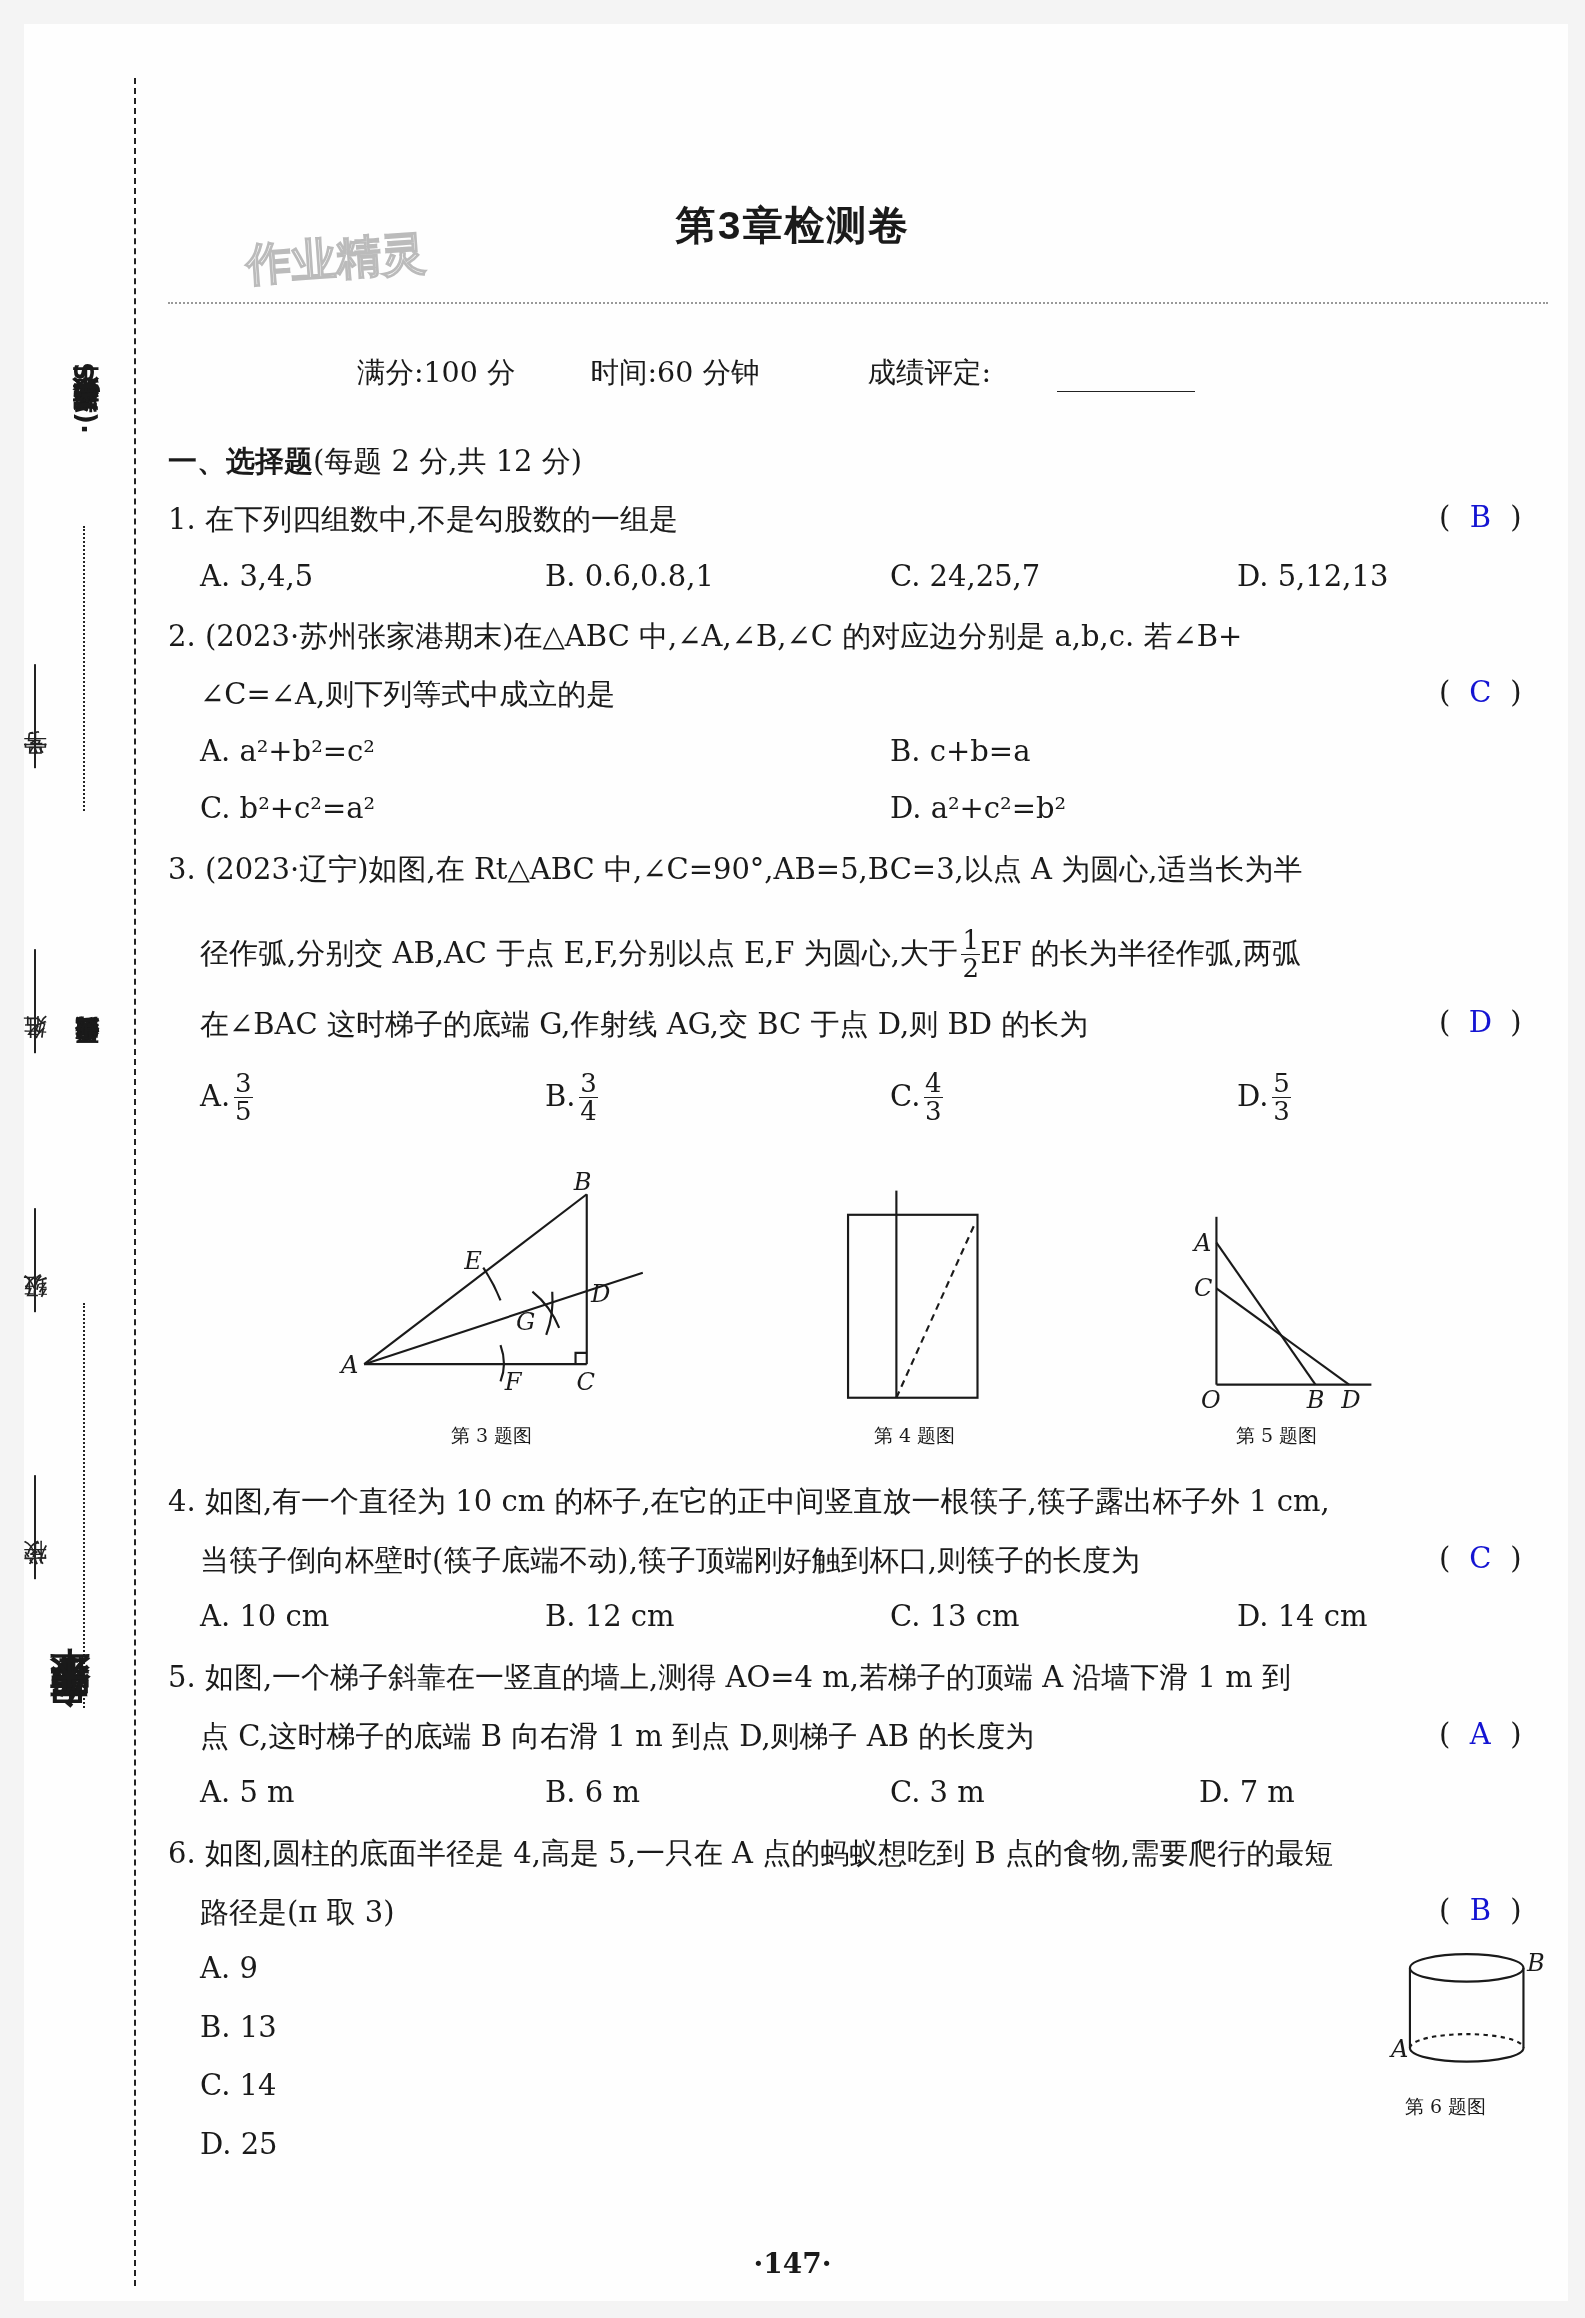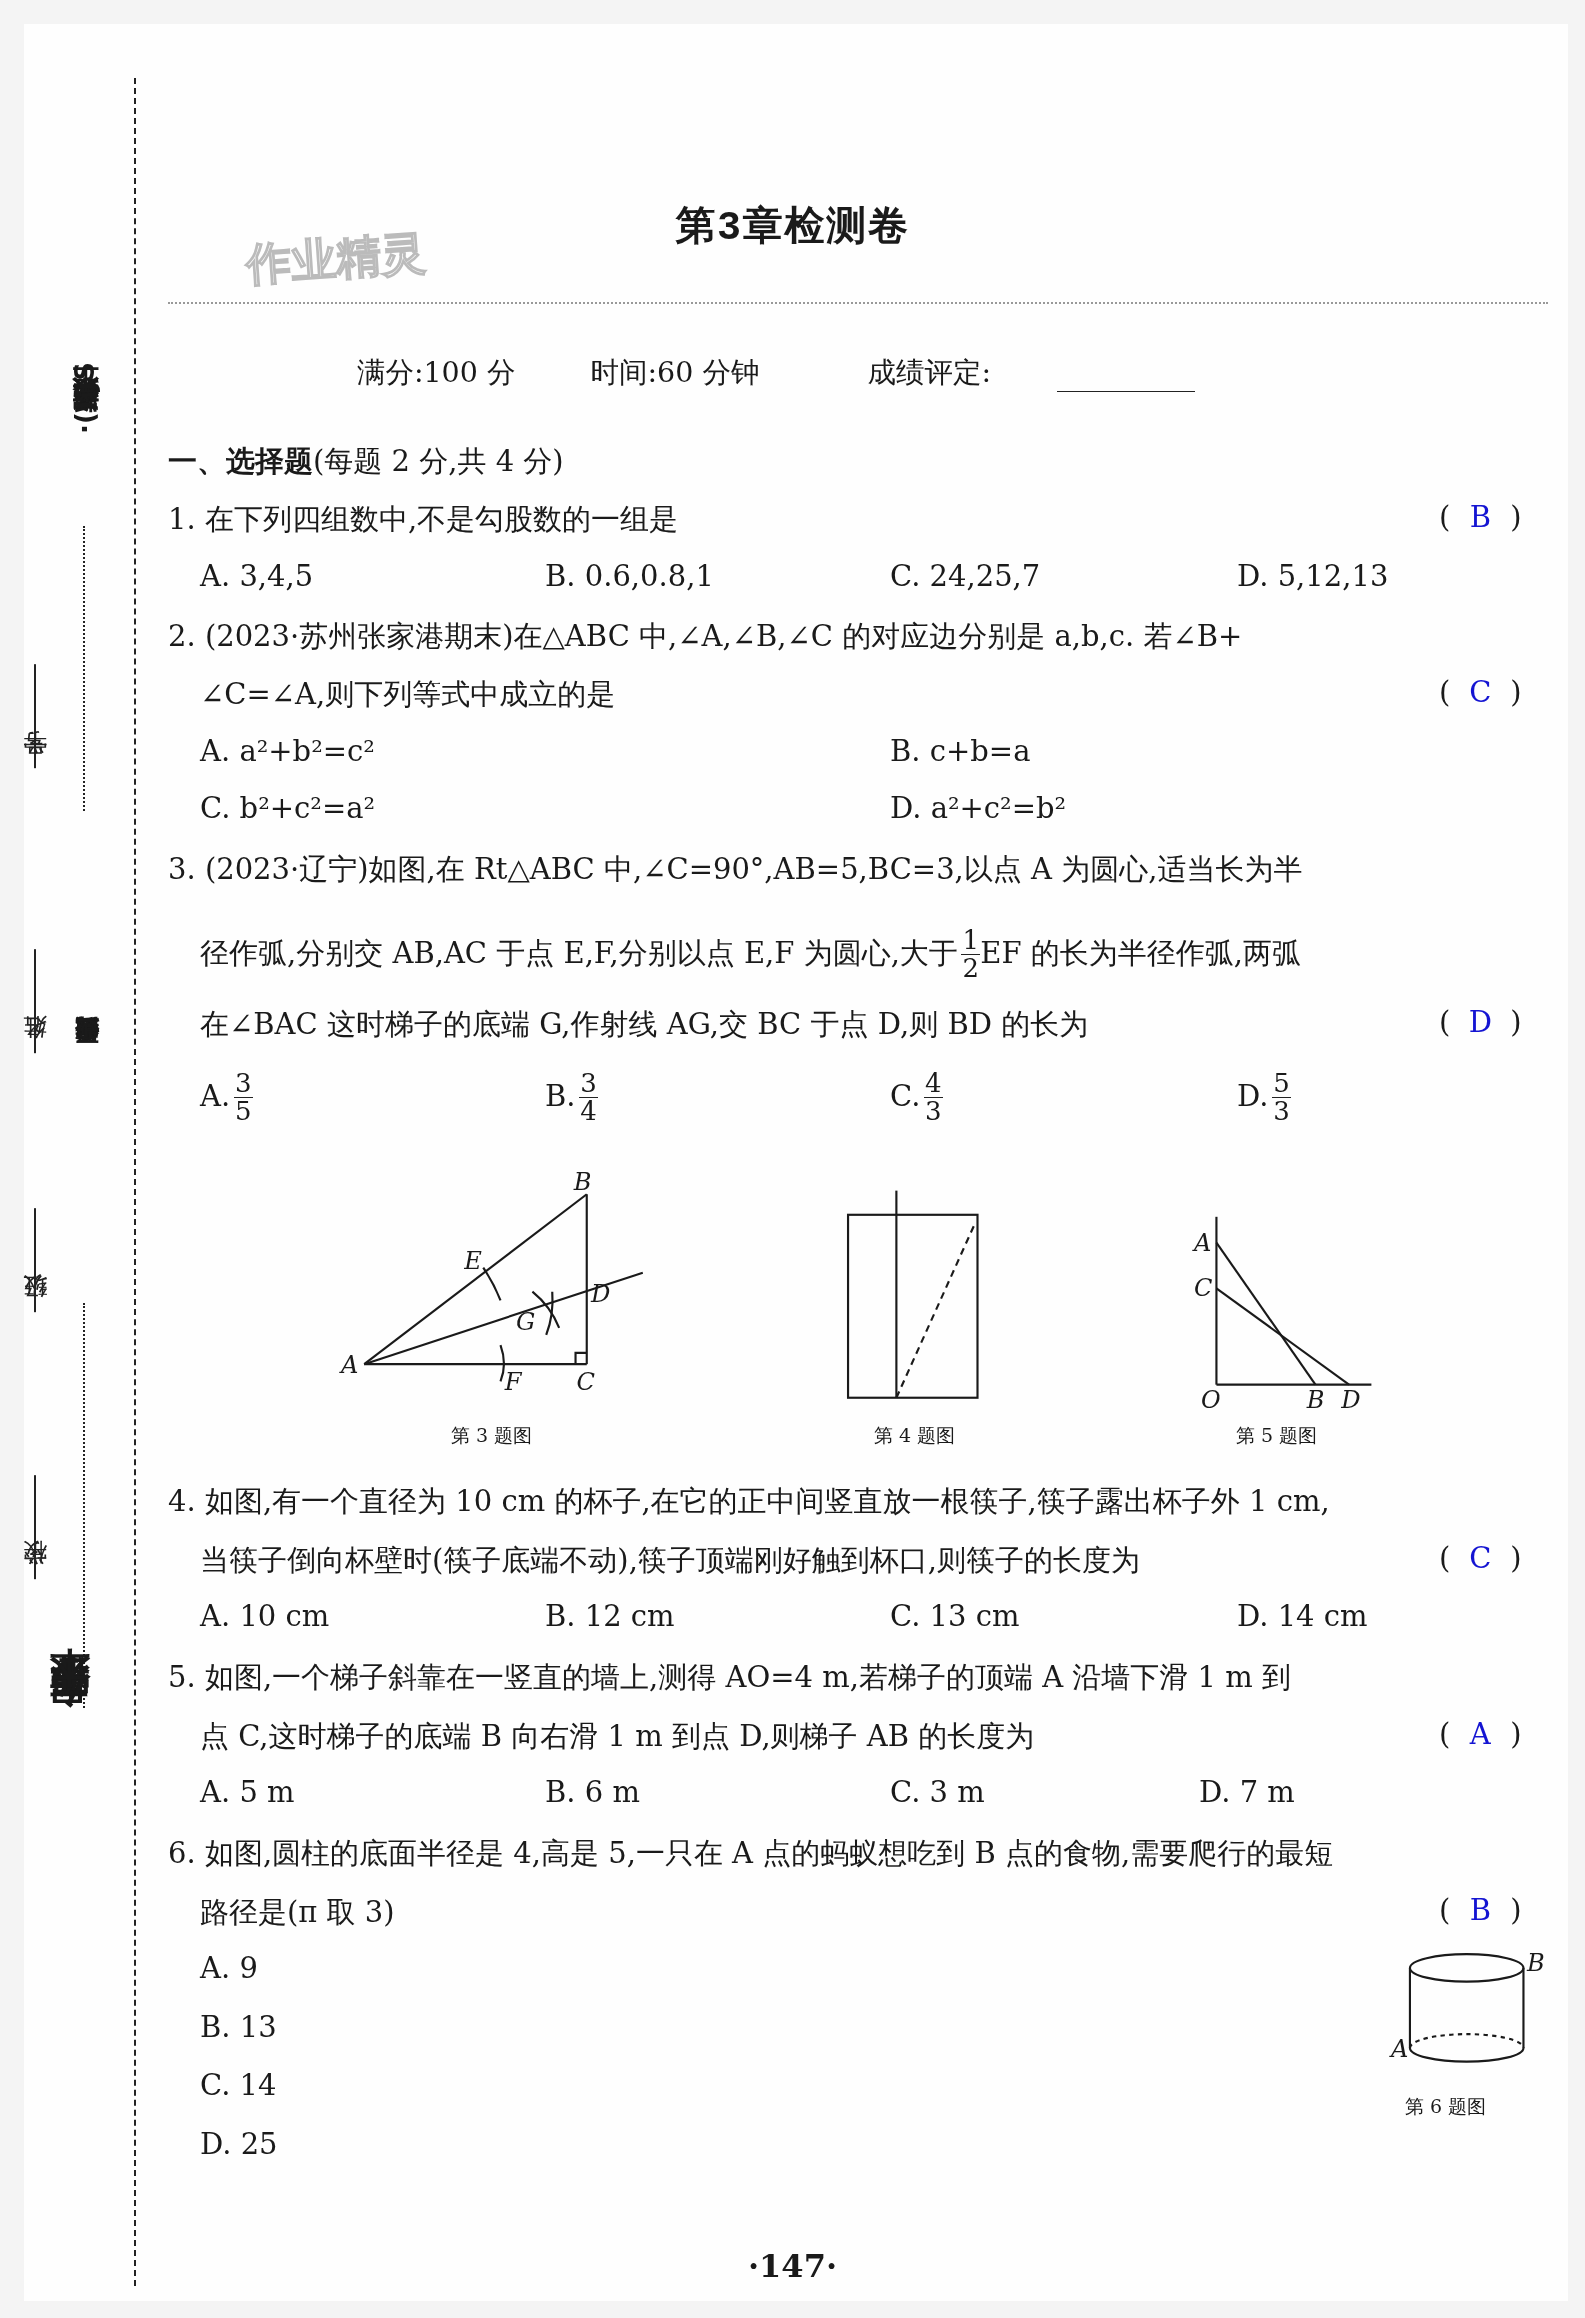--- a/index.html
+++ b/index.html
@@ -27,21 +27,21 @@
   .section b { font-family: "DejaVu Sans", sans-serif; }
   .line { position: absolute; left: 168px; font-size: 29px; white-space: nowrap; }
   .indent { left: 200px; }
   .ans { position: absolute; left: 1439px; font-size: 29px; white-space: nowrap; }
   .ans .letter { color: #1414d2; display: inline-block; width: 60px; text-align: center; }
   .opt { position: absolute; font-size: 29px; white-space: nowrap; }
   .frac { display: inline-flex; flex-direction: column; align-items: center; vertical-align: middle; font-size: 26px; line-height: 1.05; margin-left: 3.5px; }
   .frac .bar { width: 19px; border-top: 1.7px solid #222; }
   .caption { position: absolute; font-size: 19px; text-align: center; }
   svg text { font-family: "DejaVu Serif", serif; font-style: italic; font-size: 28px; fill: #1a1a1a; }
-  .pagenum { left: 0; width: 1585px; top: 2247px; text-align: center; font-size: 32px; font-weight: bold; }
+  .pagenum { left: 0; width: 1585px; top: 2247px; text-align: center; font-size: 28px; font-weight: bold; }
 </style>
 </head>
 <body>
 
 <div class="page"></div>
 
 <div class="margin-dash"></div>
 <div class="seal-dash" style="top:526px;height:285px"></div>
 <div class="seal-dash" style="top:1303px;height:405px"></div>
 <div class="vert series">宿迁专版·八年级数学(上)·JS</div>
@@ -55,21 +55,21 @@
 
 <div class="abs watermark">作业精灵</div>
 <div class="abs title">第3章检测卷</div>
 <div class="abs rule"></div>
 <div class="abs meta">
   <span>满分:100 分</span>
   <span>时间:60 分钟</span>
   <span><span>成绩评定:</span><span class="blank"></span></span>
 </div>
 
-<div class="abs section"><b>一、选择题</b><span>(每题 2 分,共 4 分)</span></div>
+<div class="abs section"><b>一、选择题</b><span>(每题 2 分,共 12 分)</span></div>
 
 <div class="line" style="top:500px">1. 在下列四组数中,不是勾股数的一组是</div>
 <div class="ans" style="top:500px"><span>(</span><span class="letter">B</span><span>)</span></div>
 <div class="opt" style="left:200px;top:559px">A. 3,4,5</div>
 <div class="opt" style="left:545px;top:559px">B. 0.6,0.8,1</div>
 <div class="opt" style="left:890px;top:559px">C. 24,25,7</div>
 <div class="opt" style="left:1237px;top:559px">D. 5,12,13</div>
 
 <div class="line" style="top:617px">2. (2023·苏州张家港期末)在△ABC 中,∠A,∠B,∠C 的对应边分别是 a,b,c. 若∠B+</div>
 <div class="line indent" style="top:675px">∠C=∠A,则下列等式中成立的是</div>

